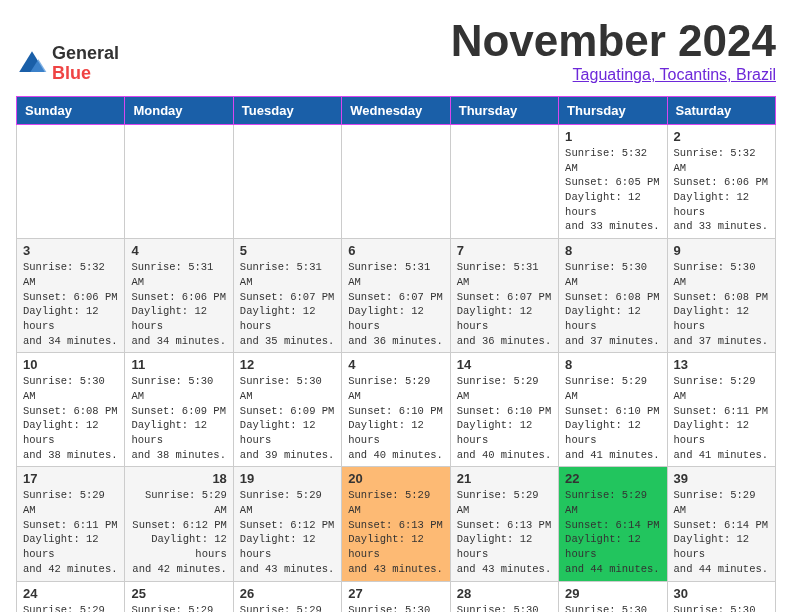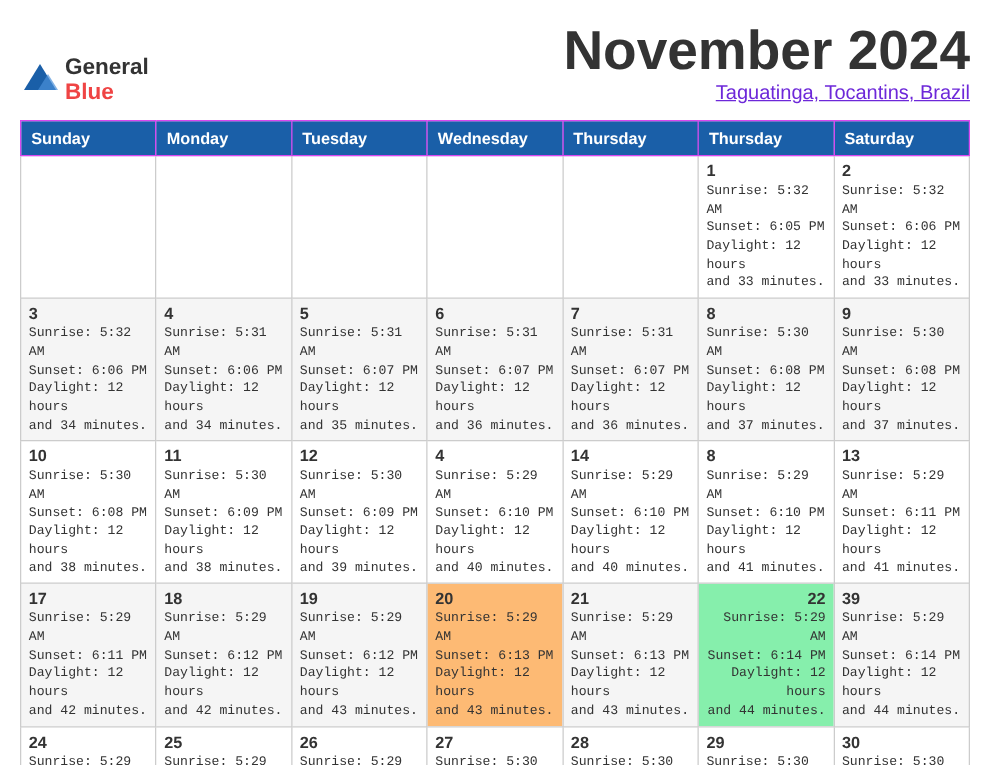--- a/index.html
+++ b/index.html
@@ -240,21 +240,21 @@
         </td>
       </tr>
       <tr style="background: rgb(245, 245, 245);">
         <td style="background: rgb(245, 245, 245); margin-left: 17px;">
           <div class="day-number">17</div>
           <div class="day-info" style="white-space: pre-line;">Sunrise: 5:29 AM
 Sunset: 6:11 PM
 Daylight: 12 hours
 and 42 minutes.</div>
         </td>
-        <td style="background: rgb(245, 245, 245);">
+        <td style="background: rgb(245, 245, 245); text-align: right;">
           <div class="day-number">18</div>
           <div class="day-info" style="white-space: pre-line;">Sunrise: 5:29 AM
 Sunset: 6:12 PM
 Daylight: 12 hours
 and 42 minutes.</div>
         </td>
         <td style="background: rgb(245, 245, 245);">
           <div class="day-number">19</div>
           <div class="day-info" style="white-space: pre-line;">Sunrise: 5:29 AM
 Sunset: 6:12 PM
@@ -268,21 +268,21 @@
 Daylight: 12 hours
 and 43 minutes.</div>
         </td>
         <td style="background: rgb(245, 245, 245);">
           <div class="day-number">21</div>
           <div class="day-info" style="white-space: pre-line;">Sunrise: 5:29 AM
 Sunset: 6:13 PM
 Daylight: 12 hours
 and 43 minutes.</div>
         </td>
-        <td style="background: #86efac; text-align: right;">
+        <td style="background: #22c55e;">
           <div class="day-number">22</div>
           <div class="day-info" style="white-space: pre-line;">Sunrise: 5:29 AM
 Sunset: 6:14 PM
 Daylight: 12 hours
 and 44 minutes.</div>
         </td>
         <td style="background: rgb(245, 245, 245);">
           <div class="day-number">39</div>
           <div class="day-info" style="white-space: pre-line;">Sunrise: 5:29 AM
 Sunset: 6:14 PM

